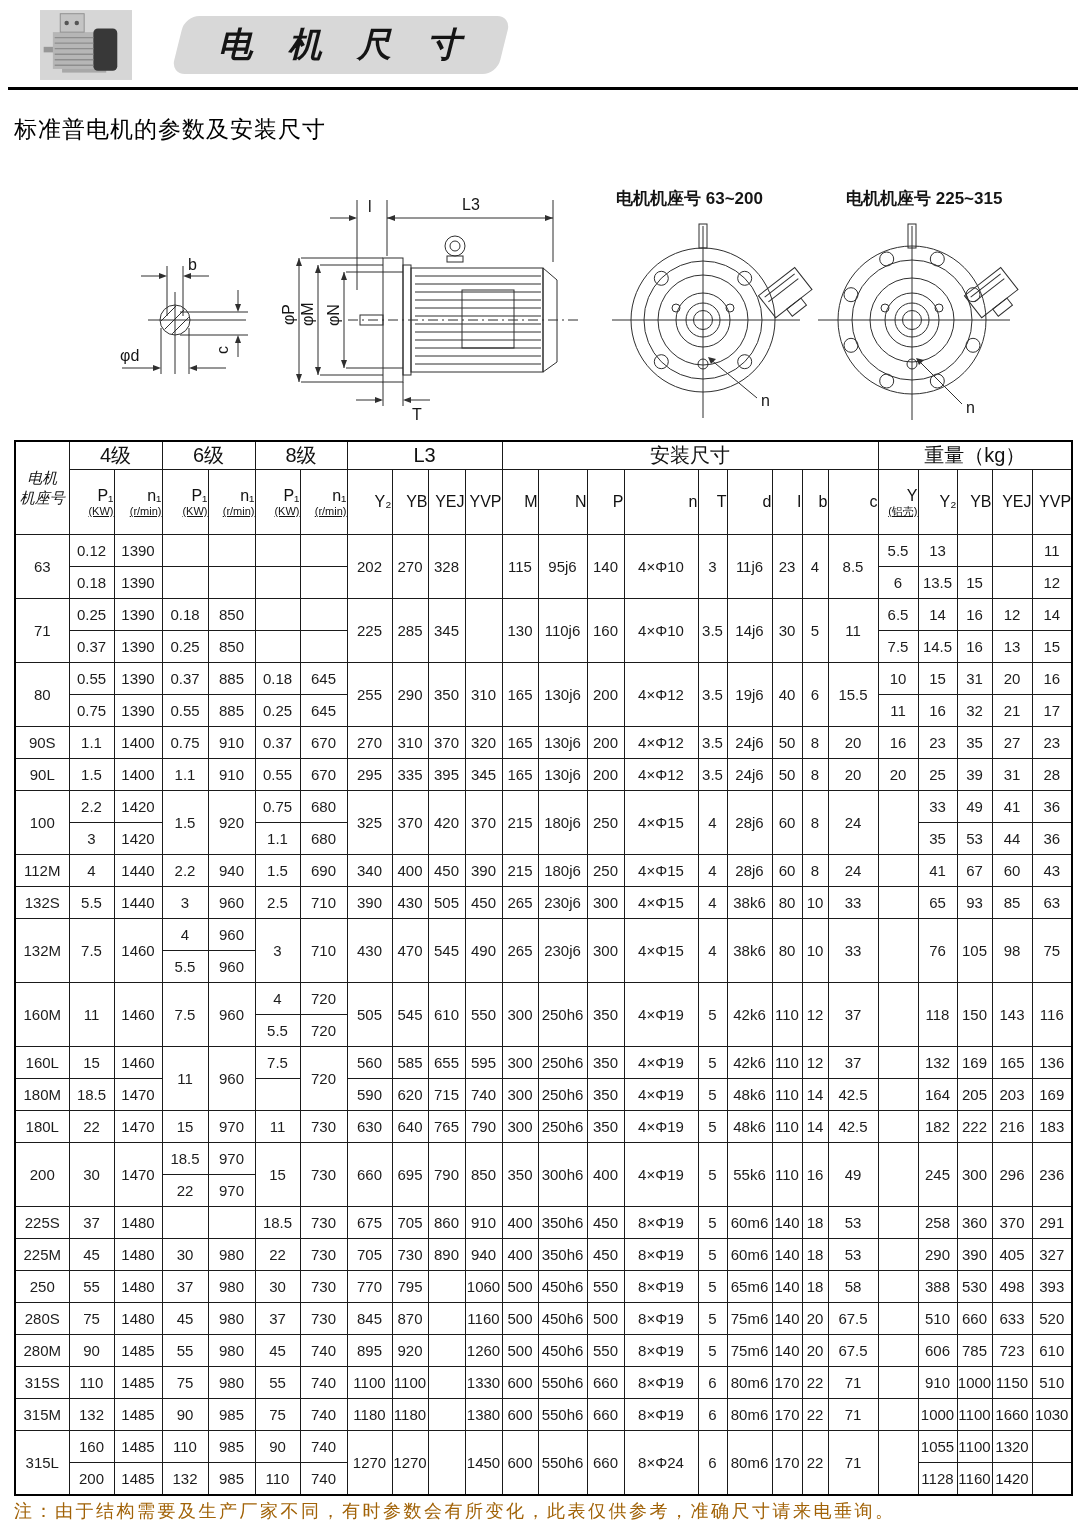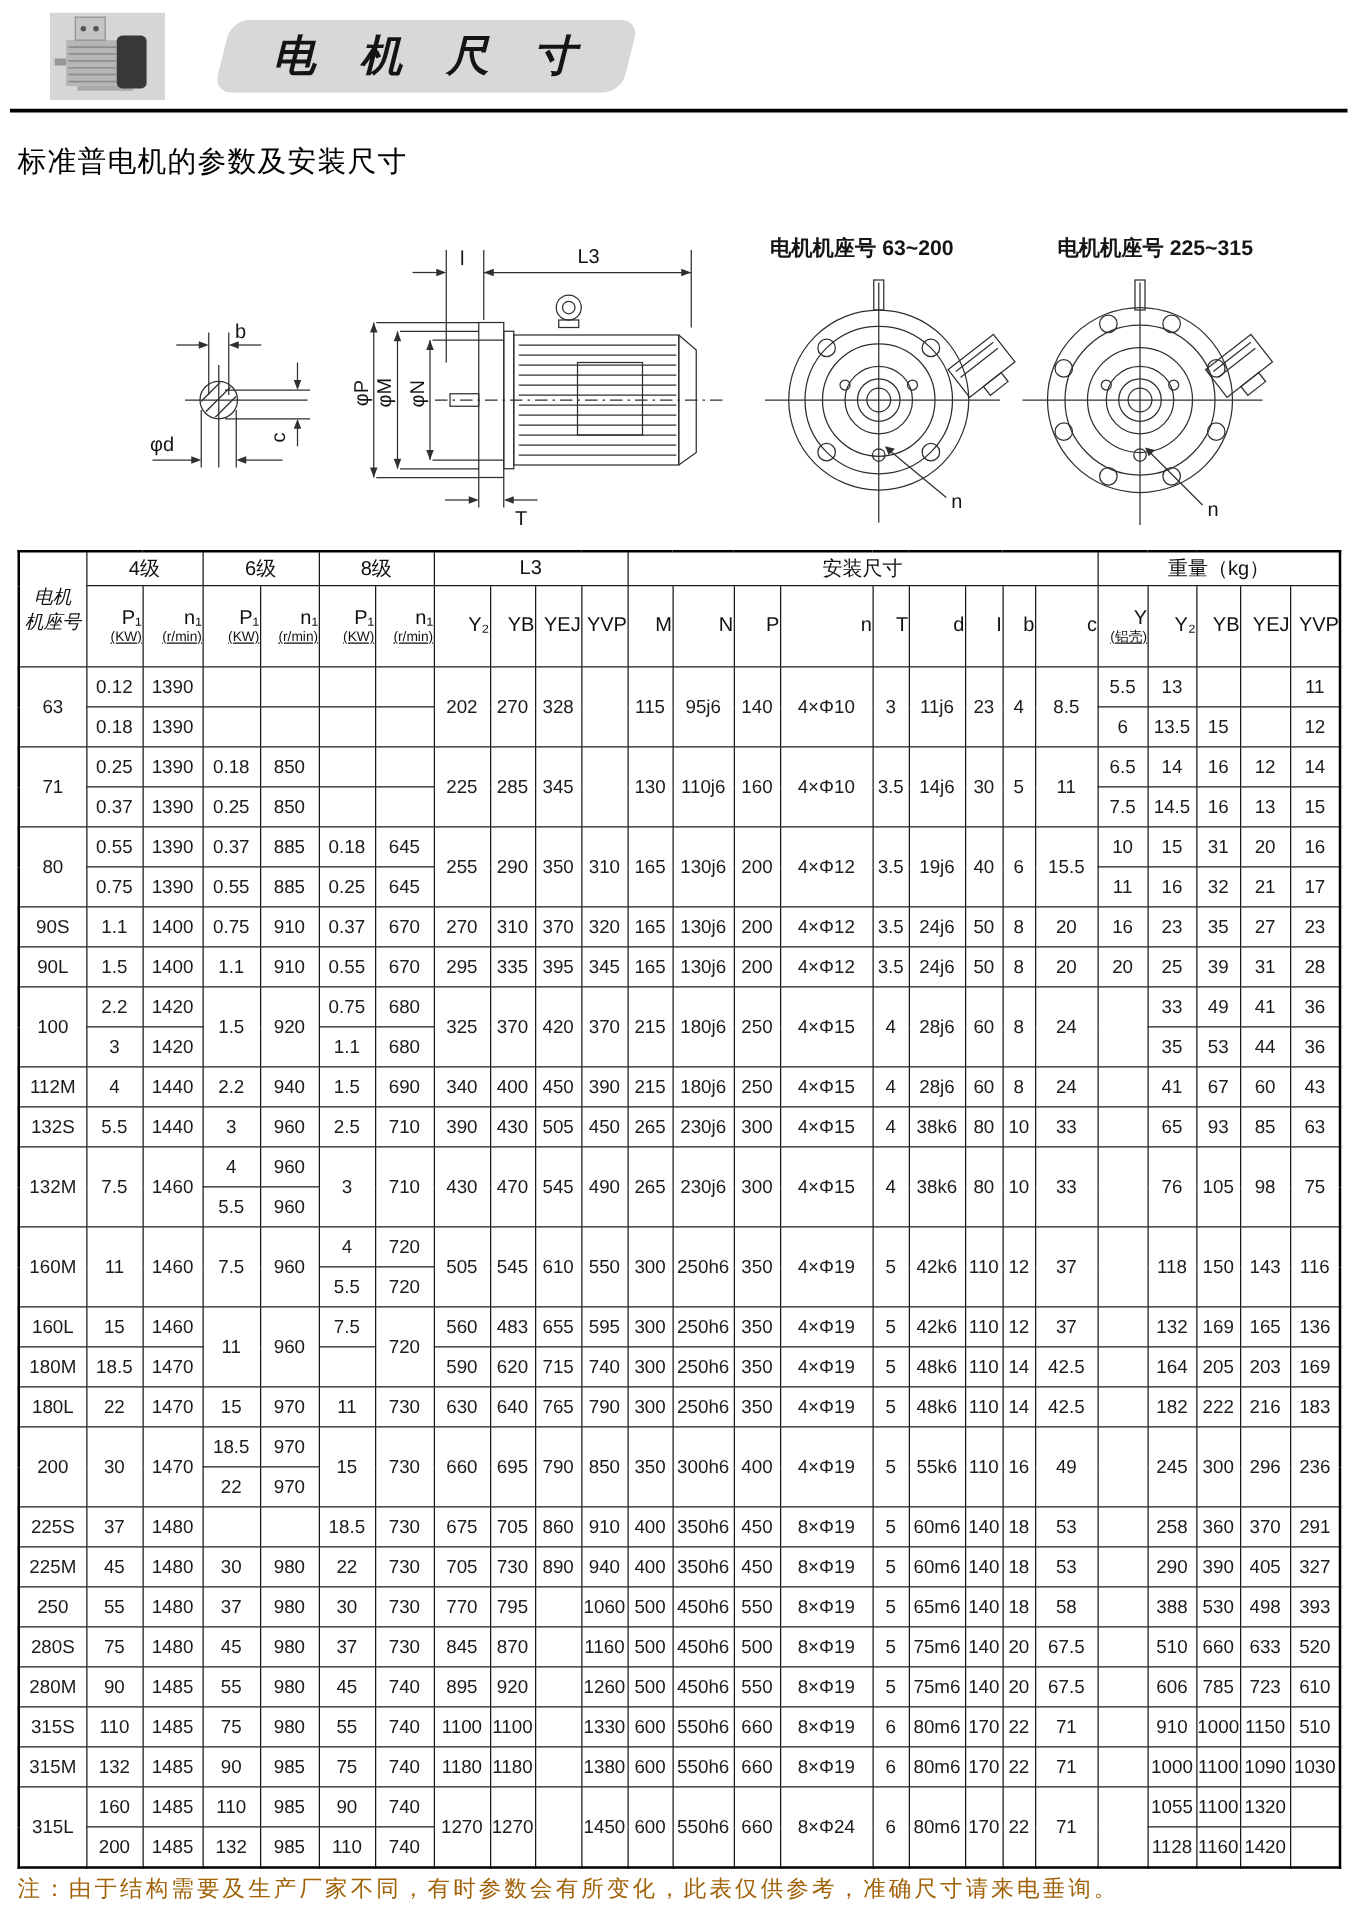--- a/index.html
+++ b/index.html
@@ -29,21 +29,21 @@
   .drawings text.dtitle{font-size:17px;font-weight:bold;}
   .thin{stroke-width:0.8;}
 
   
   .table-wrap{position:absolute;left:14px;top:440px;}
   table{border-collapse:collapse;table-layout:fixed;width:1057px;border:2px solid #000;}
   th,td{border:1px solid #1a1a1a;text-align:center;vertical-align:middle;
         padding:0;overflow:hidden;}
   td{height:31px;font-size:15px;color:#1c1c1c;}
   th{font-weight:normal;color:#111;}
-  th.grp{height:26px;font-size:16px;}
+  th.grp{height:26px;font-size:20px;}
   th.sub{height:64px;font-size:16px;text-align:right;}
   th.sub .l1{font-size:16px;line-height:19px;}
   th.sub .l2{font-size:11px;line-height:13px;text-decoration:underline;}
   th.corner{font-size:15px;white-space:pre-line;line-height:20px;font-style:italic;}
 
   
   .footnote{position:absolute;left:14px;top:1499px;font-size:18px;
             letter-spacing:2.5px;color:#a16207;}
 </style>
 </head>
@@ -664,21 +664,21 @@
         </tr>
         <tr>
           <td>160L</td>
           <td>15</td>
           <td>1460</td>
           <td rowspan="2">11</td>
           <td rowspan="2">960</td>
           <td>7.5</td>
           <td rowspan="2">720</td>
           <td>560</td>
-          <td>483</td>
+          <td>585</td>
           <td>655</td>
           <td>595</td>
           <td>300</td>
           <td>250h6</td>
           <td>350</td>
           <td>4×Φ19</td>
           <td>5</td>
           <td>42k6</td>
           <td>110</td>
           <td>12</td>
@@ -950,21 +950,21 @@
           <td>660</td>
           <td>8×Φ19</td>
           <td>6</td>
           <td>80m6</td>
           <td>170</td>
           <td>22</td>
           <td>71</td>
           <td></td>
           <td>1000</td>
           <td>1100</td>
-          <td>1090</td>
+          <td>1660</td>
           <td>1030</td>
         </tr>
         <tr>
           <td rowspan="2">315L</td>
           <td>160</td>
           <td>1485</td>
           <td>110</td>
           <td>985</td>
           <td>90</td>
           <td>740</td>

